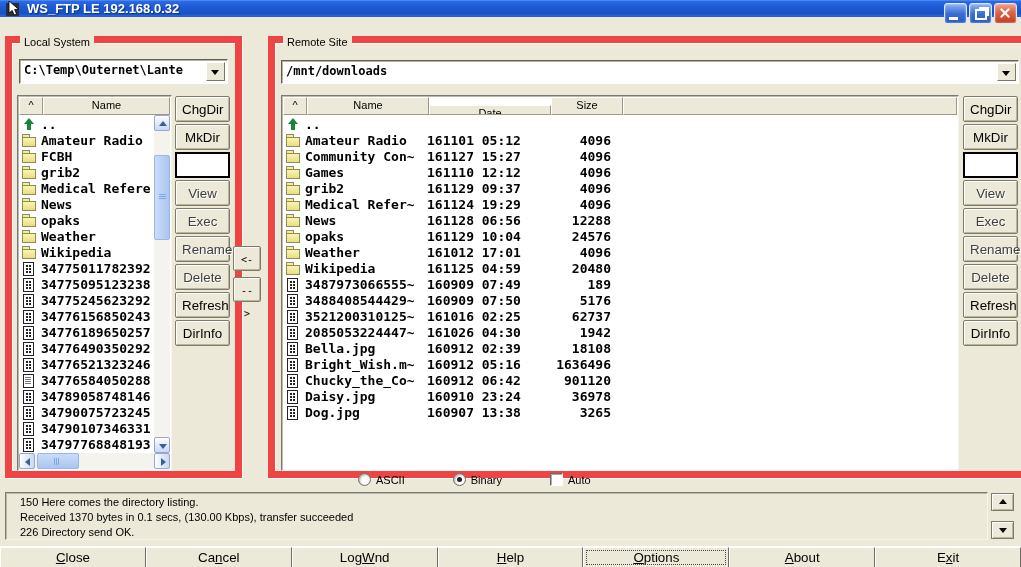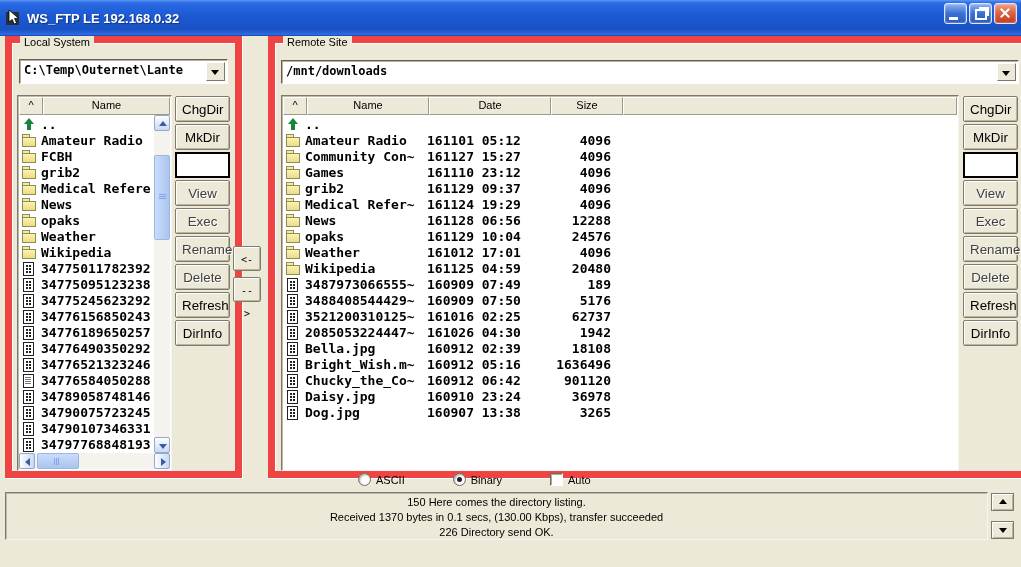--- a/index.html
+++ b/index.html
@@ -3,21 +3,21 @@
 <meta charset="utf-8">
 <style>
   html,body { margin:0; padding:0; }
   .window {
     position:relative; width:1021px; height:567px;
     background:#ECE9D8; overflow:hidden;
     font-family:"Liberation Sans", sans-serif; font-size:11px; color:#000;
   }
   
   .titlebar {
-    position:absolute; left:0; top:0; width:1021px; height:36px;
+    position:absolute; left:0; top:0; width:1021px; height:17px;
     background:linear-gradient(180deg,#5A96F2 0%,#2A6AE4 8%,#1C59D2 45%,#1A52C4 82%,#2E6BE0 96%,#123F9E 100%);
     display:flex; align-items:center;
   }
   .app-icon { width:18px; height:18px; margin:0 4px 0 5px; flex:none; }
   .title-text { color:#fff; font-weight:bold; font-size:13px; text-shadow:1px 1px 1px #10357E; }
   .winbtns { position:absolute; right:4px; top:3px; display:flex; gap:2px; }
   .wbtn { width:21px; height:19px; border-radius:3px; border:1px solid #DCE7FA; position:relative; box-shadow:inset 0 0 2px rgba(255,255,255,.7); }
   .wbtn.bluish { background:linear-gradient(180deg,#8FB4F4 0%,#3A6FD4 50%,#2A5BBE 100%); }
   .wbtn.red { background:linear-gradient(180deg,#F2A088 0%,#DC6444 45%,#C43C1C 100%); }
   .glyph-min { position:absolute; left:4px; bottom:3px; width:9px; height:3px; background:#fff; }
@@ -43,21 +43,21 @@
   .combo-arrow { position:absolute; right:2px; top:2px; bottom:2px; width:17px; background:#ECE9D8;
     border:1px solid; border-color:#FFFFFF #7A7767 #7A7767 #FFFFFF; }
   .combo-arrow::after { content:""; position:absolute; left:4px; top:7px;
     border-left:4px solid transparent; border-right:4px solid transparent; border-top:5px solid #000; }
 
   
   .list { position:absolute; background:#fff; border:1px solid; border-color:#7A7A6E #F6F4EC #F6F4EC #7A7A6E; box-shadow:inset 1px 1px 0 #BDBAAA; }
   .list-header { position:absolute; left:1px; top:1px; right:1px; height:18px; display:flex; }
   .hcell { background:#ECE9D8; border:1px solid; border-color:#FFFFFF #9D9A88 #9D9A88 #FFFFFF;
     text-align:center; line-height:15px; overflow:hidden; flex:none; }
-  .hc-sort { width:22px; } .hc-name-local { flex:1; } .hc-name { width:120px; } .hc-date { width:120px; } .hc-size { width:70px; } .hc-fill { flex:1; }
+  .hc-sort { width:22px; } .hc-name-local { flex:1; } .hc-name { width:120px; } .hc-date { width:120px;margin-top:8px; } .hc-size { width:70px; } .hc-fill { flex:1; }
   .rows { position:absolute; left:2px; top:20px; overflow:hidden; }
   .rows-local { right:17px; bottom:17px; }
   .rows-remote { right:2px; bottom:2px; }
   .row { display:flex; align-items:center; height:16px; white-space:nowrap;
     font-family:"DejaVu Sans Mono", monospace; font-weight:bold; font-size:13px; }
   .cell-icon { width:20px; flex:none; display:flex; justify-content:flex-start; padding-left:1px; }
   .cell-name-local { flex:1; overflow:hidden; }
   .cell-name { width:122px; overflow:hidden; flex:none; }
   .cell-date { width:118px; overflow:hidden; flex:none; }
   .cell-size { width:66px; text-align:right; flex:none; }
@@ -111,21 +111,21 @@
   .mode-item { display:flex; align-items:center; gap:5px; }
   .radio { width:13px; height:13px; border-radius:50%; background:#fff; border:1px solid #6E6B5E; box-sizing:border-box;
     box-shadow:inset 1px 1px 2px rgba(0,0,0,.35); position:relative; }
   .radio.checked::after { content:""; position:absolute; left:3px; top:3px; width:5px; height:5px; border-radius:50%; background:#222; }
   .checkbox { width:13px; height:13px; background:#fff; border:1px solid; border-color:#6E6B5E #FFFFFF #FFFFFF #6E6B5E; box-sizing:border-box;
     box-shadow:inset 1px 1px 0 #AFAC9C; }
 
   
   .log { position:absolute; left:5px; top:492px; width:983px; height:48px; box-sizing:border-box;
     border:1px solid; border-color:#7A7A6E #F6F4EC #F6F4EC #7A7A6E; box-shadow:inset 1px 1px 0 #BDBAAA;
-    background:#ECE9D8; padding:2px 6px; overflow:hidden;text-align:center; }
+    background:#ECE9D8; padding:2px 14px; overflow:hidden; }
   .log-line { height:15px; line-height:15px; white-space:nowrap; }
   .logbtn { position:absolute; left:991px; width:23px; height:18px; background:#ECE9D8; box-sizing:border-box;
     border:1px solid #7E7B68; box-shadow:inset 1px 1px 0 #FFFFFF, inset -1px -1px 0 #B8B49E; }
   .logbtn::after { content:""; position:absolute; left:7px; }
   .log-up { top:493px; } .log-up::after { top:5px; border-left:4px solid transparent; border-right:4px solid transparent; border-bottom:5px solid #000; }
   .log-down { top:521px; } .log-down::after { top:6px; border-left:4px solid transparent; border-right:4px solid transparent; border-top:5px solid #000; }
 
   
   .bottombar { position:absolute; left:0; top:546px; width:1021px; height:21px; display:flex; border-top:1px solid #FFFFFF; }
   .bbtn { flex:1; background:#ECE9D8; box-sizing:border-box; border:1px solid; border-color:#FFFFFF #6F6D63 #6F6D63 #FFFFFF;
@@ -398,21 +398,21 @@
             <span class="cell-name">Community Con~</span>
             <span class="cell-date">161127 15:27</span>
             <span class="cell-size">4096</span>
           </div>
 
           <div class="row">
             <span class="cell-icon">
               <span class="ficon folder"></span>
             </span>
             <span class="cell-name">Games</span>
-            <span class="cell-date">161110 23:12</span>
+            <span class="cell-date">161110 12:12</span>
             <span class="cell-size">4096</span>
           </div>
 
           <div class="row">
             <span class="cell-icon">
               <span class="ficon folder"></span>
             </span>
             <span class="cell-name">grib2</span>
             <span class="cell-date">161129 09:37</span>
             <span class="cell-size">4096</span>
@@ -587,14 +587,30 @@
 
       <div class="log-line">150 Here comes the directory listing.</div>
 
       <div class="log-line">Received 1370 bytes in 0.1 secs, (130.00 Kbps), transfer succeeded</div>
 
       <div class="log-line">226 Directory send OK.</div>
     </div>
   <span class="logbtn log-up"></span>
   <span class="logbtn log-down"></span>
 
+  <div class="bottombar">
+
+      <button class="bbtn"><u>C</u>lose</button>
+
+      <button class="bbtn">Ca<u>n</u>cel</button>
+
+      <button class="bbtn">Log<u>W</u>nd</button>
+
+      <button class="bbtn"><u>H</u>elp</button>
+
+      <button class="bbtn focused"><u>O</u>ptions</button>
+
+      <button class="bbtn"><u>A</u>bout</button>
+
+      <button class="bbtn">E<u>x</u>it</button>
+    </div>
 
 </div>
 
 </body></html>

